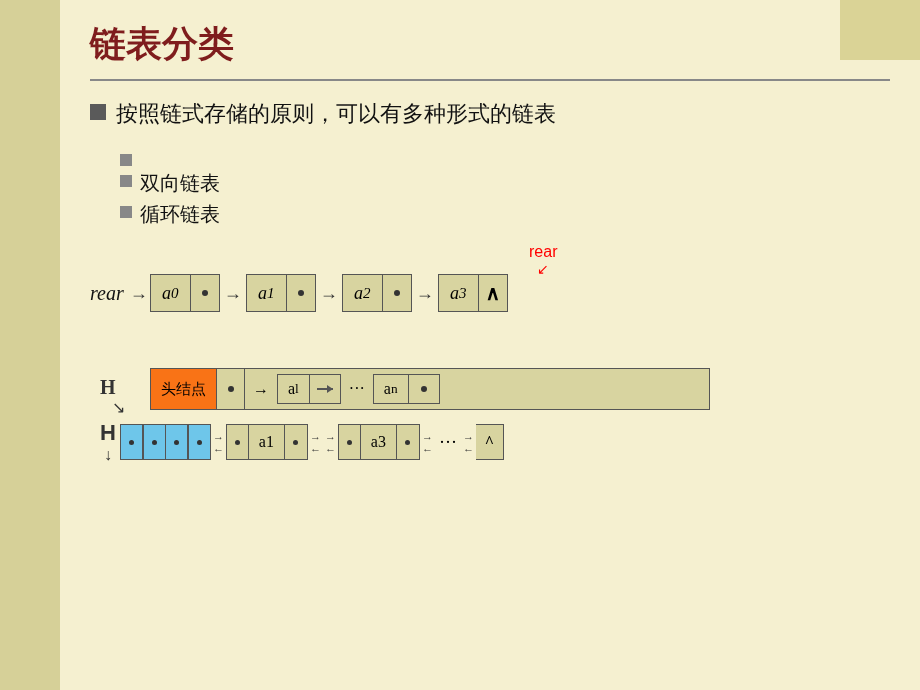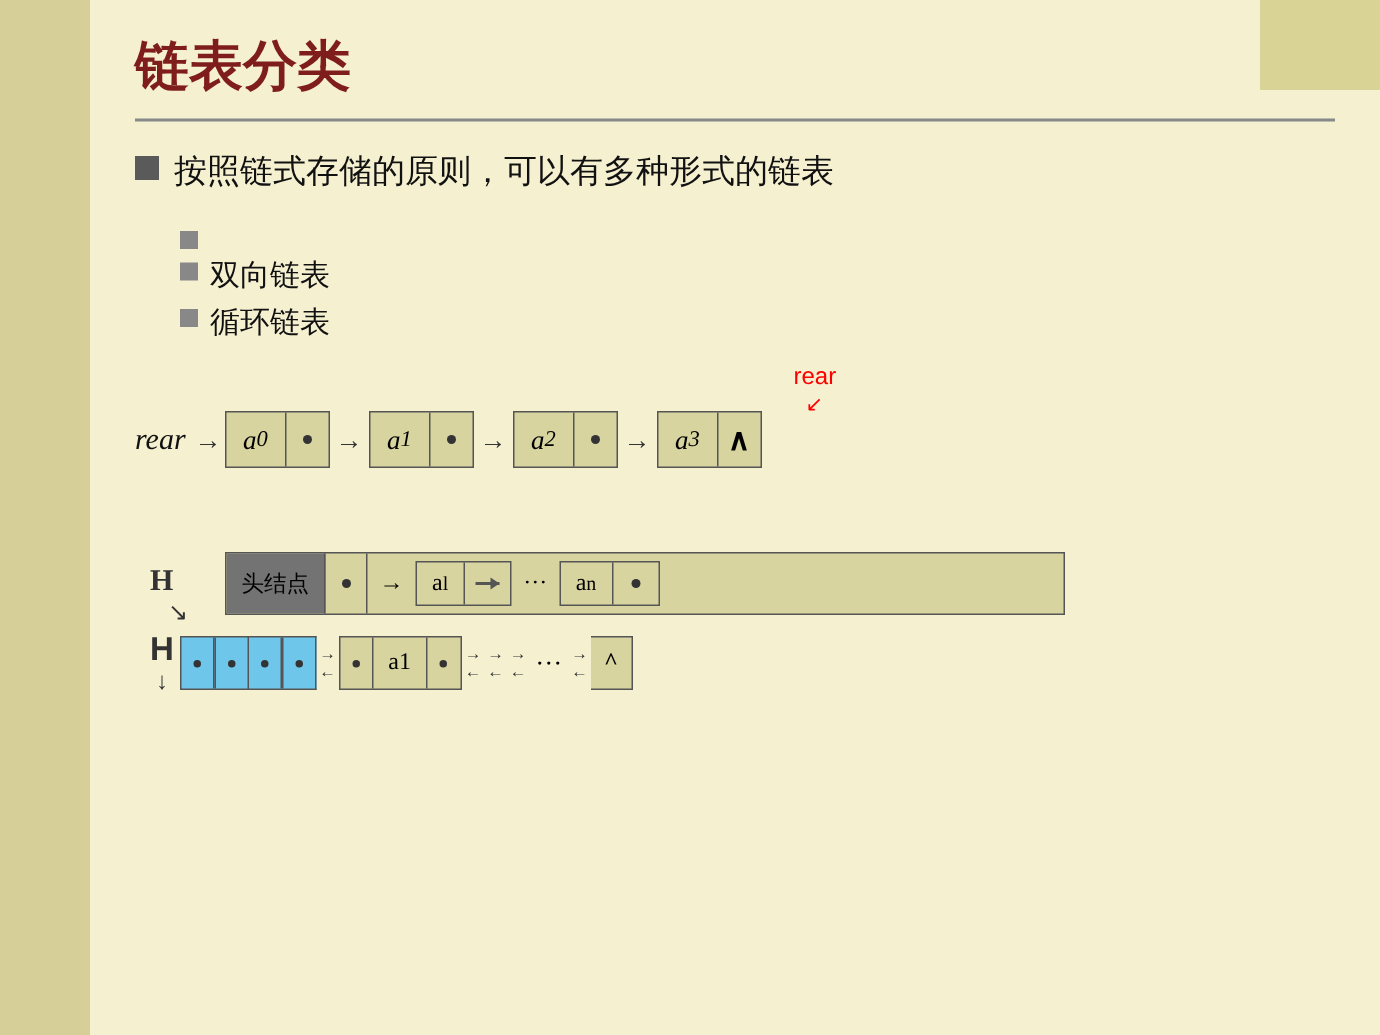--- a/index.html
+++ b/index.html
@@ -294,21 +294,21 @@
     <div class="node-box">
       <div class="node-data" style="font-style:italic;">a<sub>3</sub></div>
       <div class="node-null">∧</div>
     </div>
   </div>
 
   <div style="position:relative; margin-bottom:10px; margin-left:60px;">
     
     <div style="position:relative; border:1.5px solid #555; background:#d8d4a0; display:inline-flex; flex-direction:row; height:42px; align-items:stretch; min-width:560px;">
 
-      <div style="background:#737373; display:flex; align-items:center; justify-content:center; padding:0 10px; border-right:1.5px solid #555; font-size:15px; font-family:'SimHei',sans-serif;">头结点</div>
+      <div style="background:#f97316; display:flex; align-items:center; justify-content:center; padding:0 10px; border-right:1.5px solid #555; font-size:15px; font-family:'SimHei',sans-serif;">头结点</div>
       <div style="width:28px; border-right:1.5px solid #555; display:flex; align-items:center; justify-content:center;">
           <div class="node-ptr-dot"></div>
         </div>
 
       <div style="display:flex; align-items:center; padding:0 8px;">→</div>
 
       <div style="border:1.5px solid #555; background:#d8d4a0; display:flex; height:30px; margin-top:auto; margin-bottom:auto;">
         <div style="padding:0 10px; display:flex; align-items:center; border-right:1.5px solid #555; font-size:16px; font-family:'Times New Roman', serif;">a<sub>l</sub></div>
         <div style="width:30px; display:flex; align-items:center; justify-content:center;">
 
@@ -378,20 +378,29 @@
       <span style="font-size:11px;">→</span>
       <span style="font-size:11px;">←</span>
     </div>
 
 
     <div class="arrow-both">
       <span style="font-size:11px;">→</span>
       <span style="font-size:11px;">←</span>
     </div>
 
+    <div class="dbl-node">
+      <div class="dbl-ptr-left">
+          <div class="small-dot"></div>
+        </div>
+      <div class="dbl-data">a3</div>
+      <div class="dbl-ptr-right">
+          <div class="small-dot"></div>
+        </div>
+    </div>
 
     <div class="arrow-both">
       <span style="font-size:11px;">→</span>
       <span style="font-size:11px;">←</span>
     </div>
 
     <span style="font-size:18px; margin:0 4px;">···</span>
 
     <div class="arrow-both">
       <span style="font-size:11px;">→</span>

